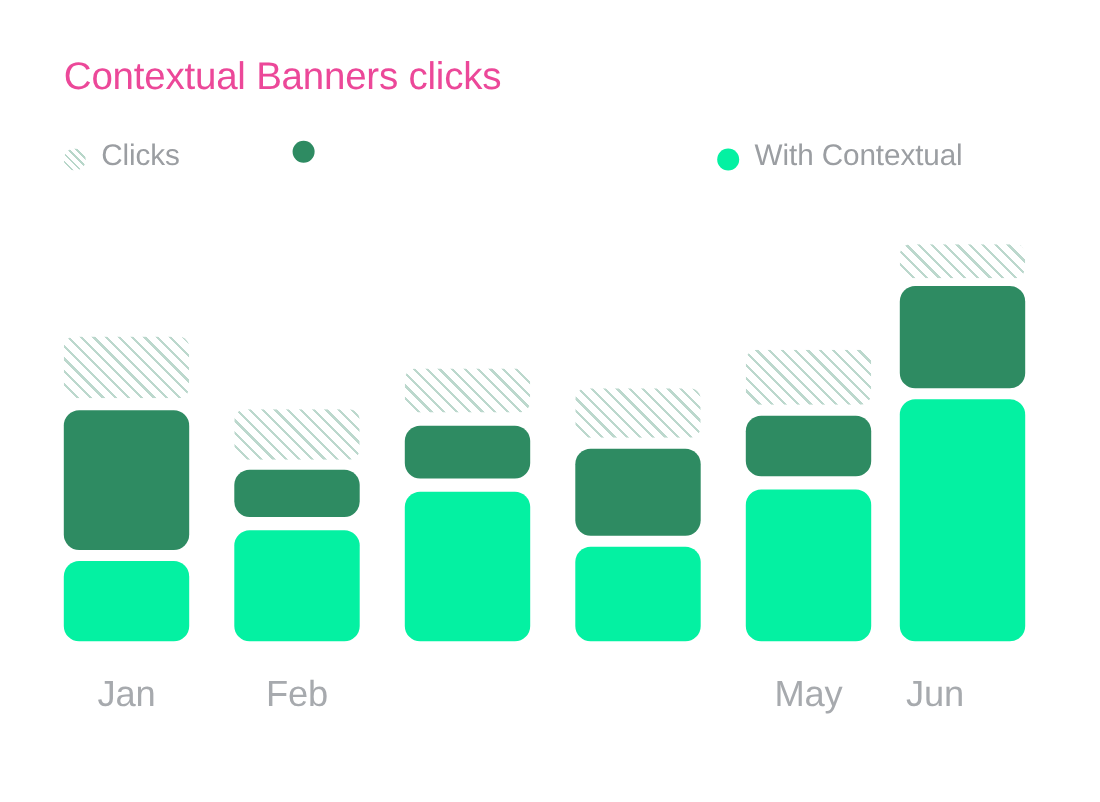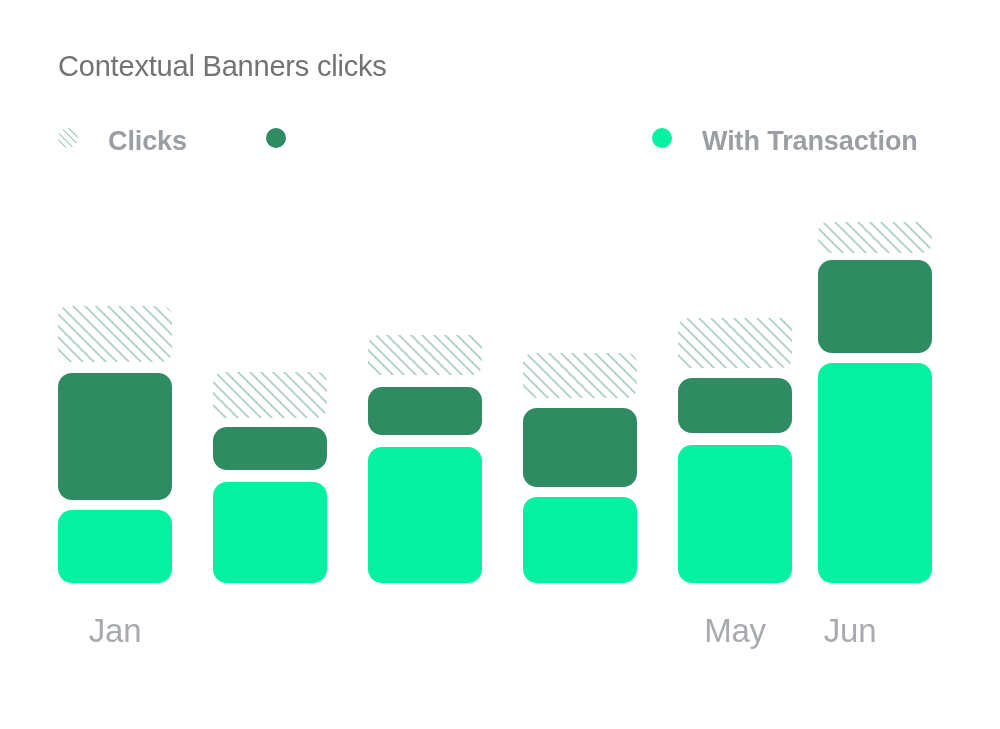--- a/index.html
+++ b/index.html
@@ -22,42 +22,41 @@
     height: 729px;
     background: #ffffff;
     box-sizing: border-box;
   }
 
   
   .chart-title {
     position: absolute;
     left: 58px;
     top: 50px;
-    font-size: 29px;
+    font-size: 35px;
     font-weight: 400;
     letter-spacing: -0.2px;
-    color: #737373;
+    color: #ec4899;
     white-space: nowrap;
   }
 
   
   .legend {
     position: absolute;
     left: 58px;
     top: 128px;
     width: 890px;
     height: 40px;
   }
   .legend-item {
     position: absolute;
     display: flex;
-    align-items: flex-start;
-    gap: 30px;
+    align-items: flex-end;
+    gap: 14px;
     white-space: nowrap;
-    font-weight: bold;
   }
   .legend-item.i0 { left: 0px;   top: 0px; }
   .legend-item.i1 { left: 208px; top: 0px; }
   .legend-item.i2 { left: 594px; top: 0px; }
 
   .legend-swatch {
     width: 20px;
     height: 20px;
     border-radius: 50%;
     flex: 0 0 auto;
@@ -142,37 +141,38 @@
       <span class="legend-swatch hatched"></span>
       <span class="legend-label">Clicks</span>
     </div>
 
     <div class="legend-item i1">
       <span class="legend-swatch" style="background:#2e8b62"></span>
     </div>
 
     <div class="legend-item i2">
       <span class="legend-swatch" style="background:#04f1a2"></span>
-      <span class="legend-label">With Transaction</span>
+      <span class="legend-label">With Contextual</span>
     </div>
 
   </div>
 
   <div class="plot" id="plot">
       <div class="bar-group" style="left: 58px; top: 0px; height: 583px;">
         <div class="seg clicks" title="Clicks — Jan: 56" style="top: 306px; height: 56px;"></div>
         <div class="seg without" title="Without Transition — Jan: 127" style="top: 373px; height: 127px;"></div>
         <div class="seg with" title="With Transaction — Jan: 73" style="top: 510px; height: 73px;"></div>
       </div>
       <div class="xlabel" style="left: 58px;">Jan</div>
       <div class="bar-group" style="left: 213px; top: 0px; height: 583px;">
         <div class="seg clicks" title="Clicks — Feb: 46" style="top: 372px; height: 46px;"></div>
         <div class="seg without" title="Without Transition — Feb: 43" style="top: 427px; height: 43px;"></div>
         <div class="seg with" title="With Transaction — Feb: 101" style="top: 482px; height: 101px;"></div>
       </div>
+      <div class="xlabel" style="left: 213px;">Feb</div>
       <div class="bar-group" style="left: 368px; top: 0px; height: 583px;">
         <div class="seg clicks" title="Clicks — Mar: 40" style="top: 335px; height: 40px;"></div>
         <div class="seg without" title="Without Transition — Mar: 48" style="top: 387px; height: 48px;"></div>
         <div class="seg with" title="With Transaction — Mar: 136" style="top: 447px; height: 136px;"></div>
       </div>
       <div class="bar-group" style="left: 523px; top: 0px; height: 583px;">
         <div class="seg clicks" title="Clicks — Apr: 45" style="top: 353px; height: 45px;"></div>
         <div class="seg without" title="Without Transition — Apr: 79" style="top: 408px; height: 79px;"></div>
         <div class="seg with" title="With Transaction — Apr: 86" style="top: 497px; height: 86px;"></div>
       </div>

